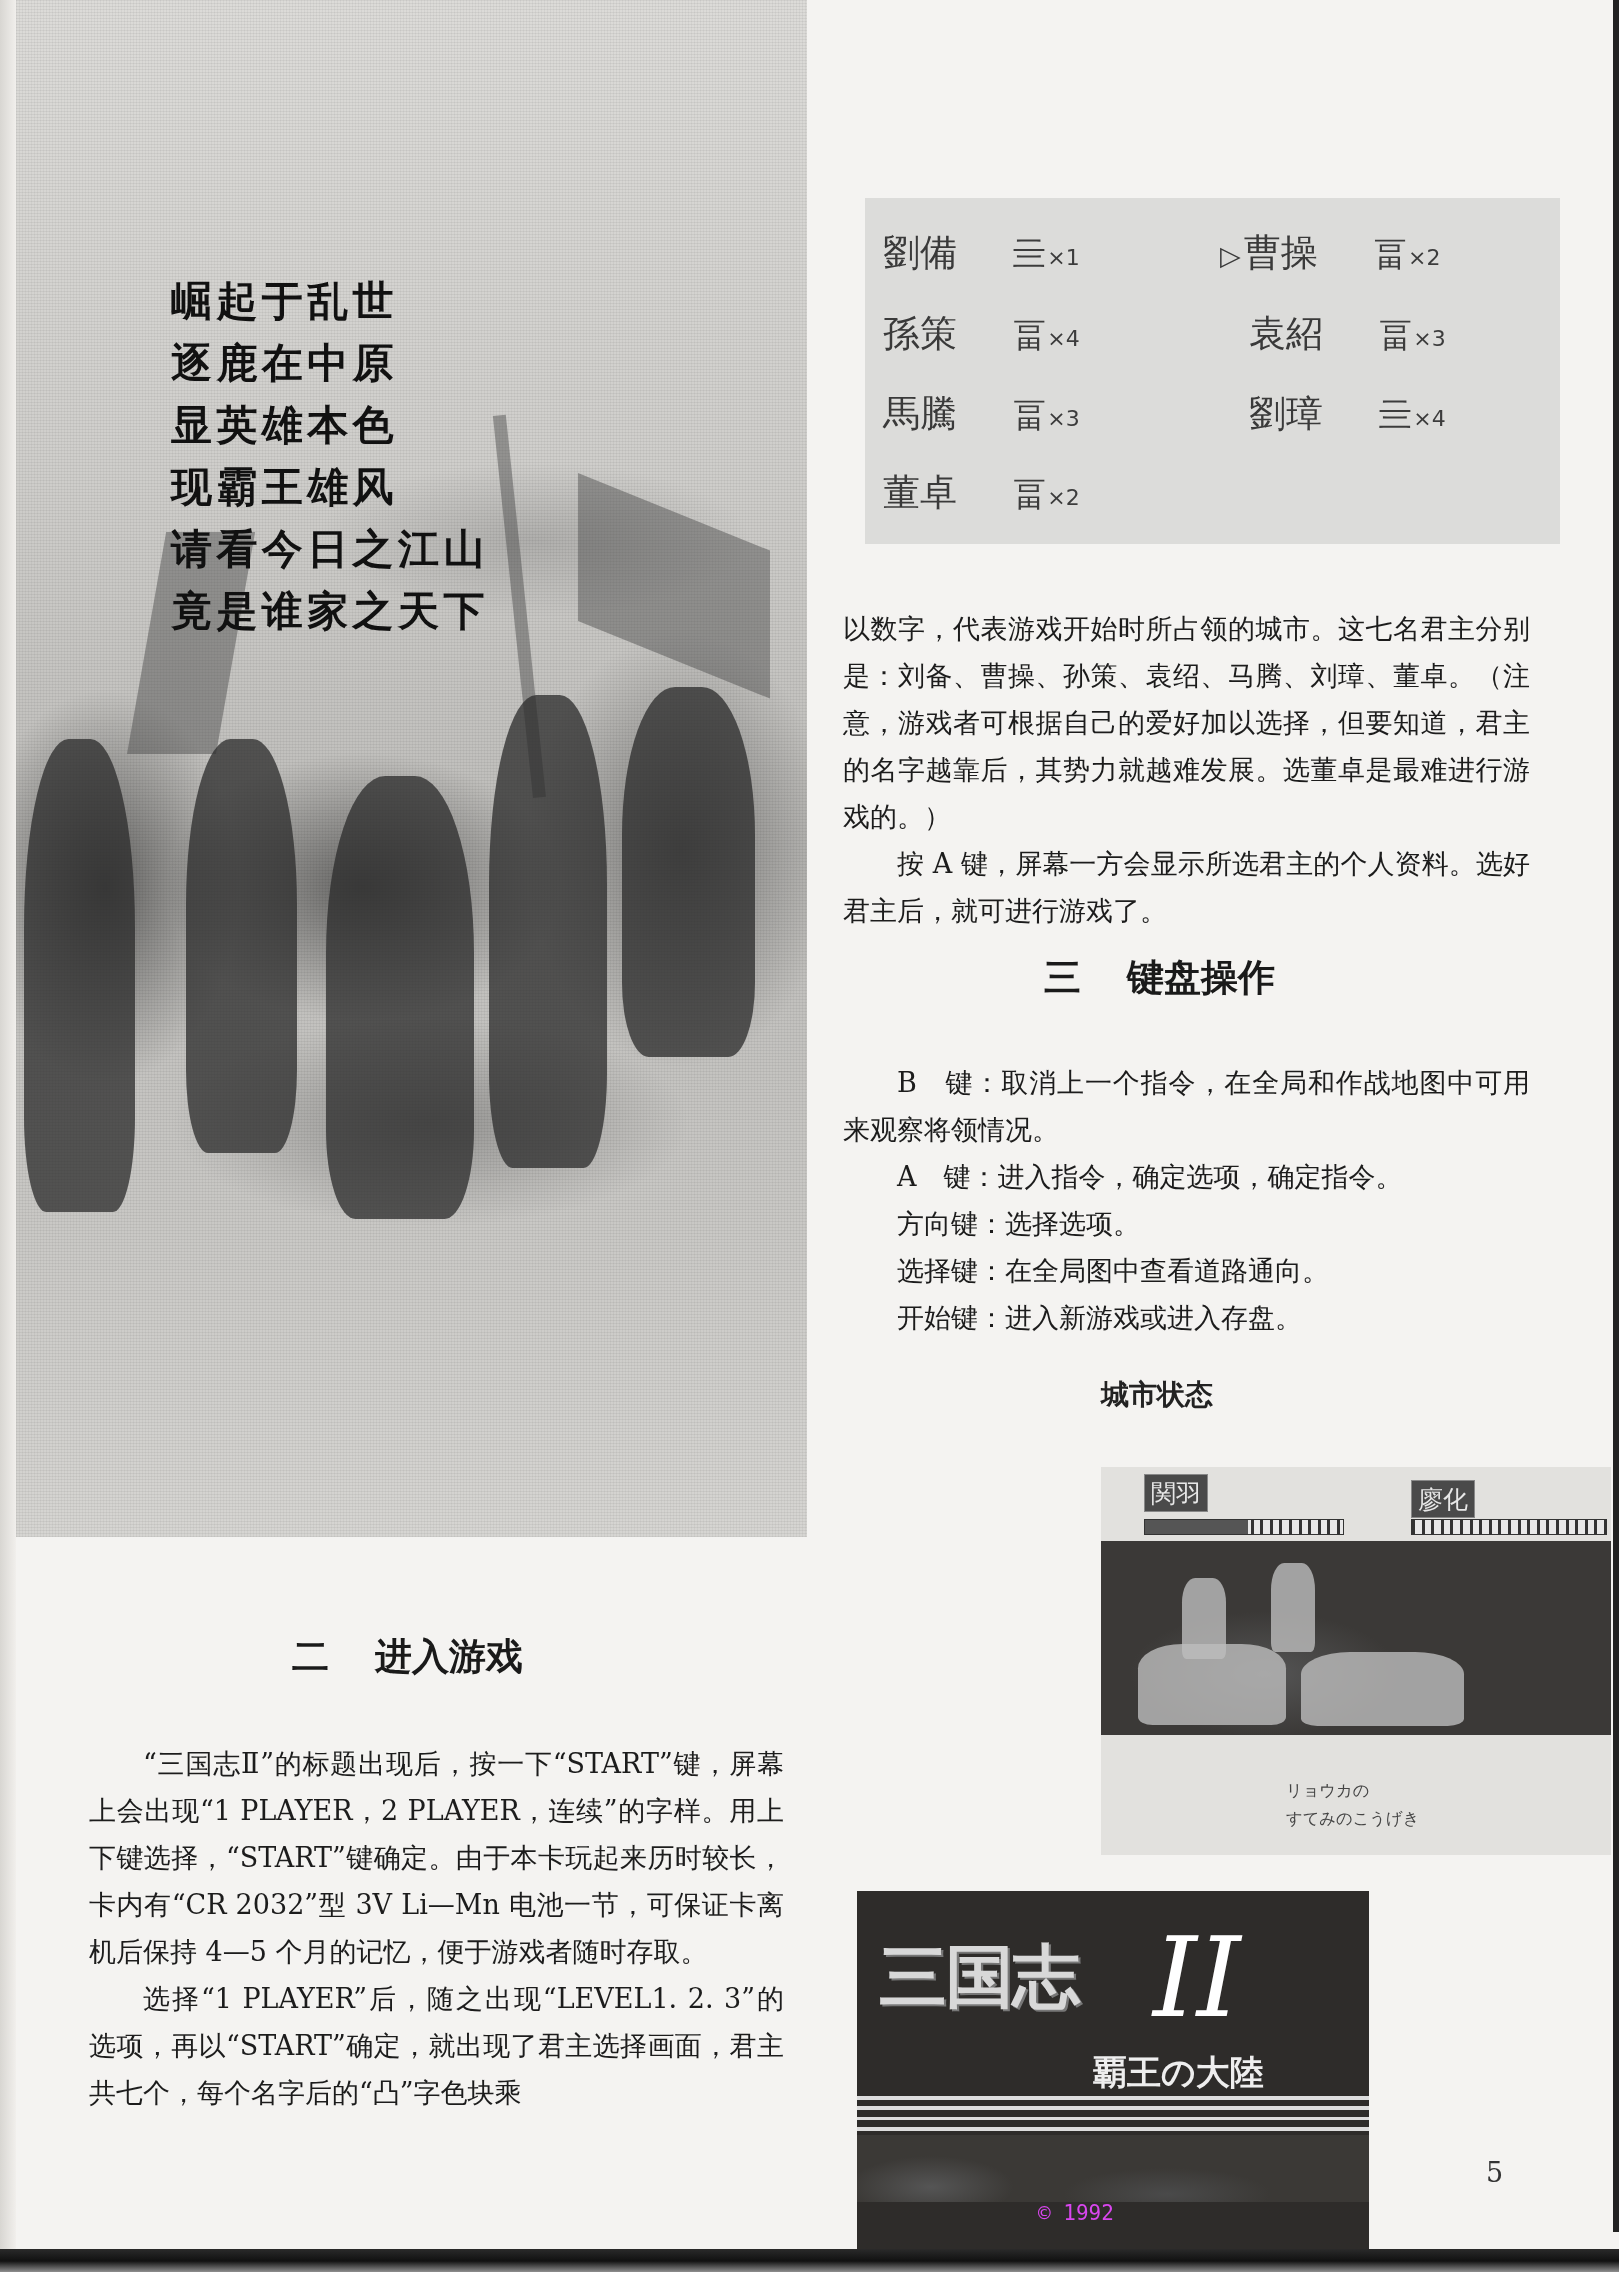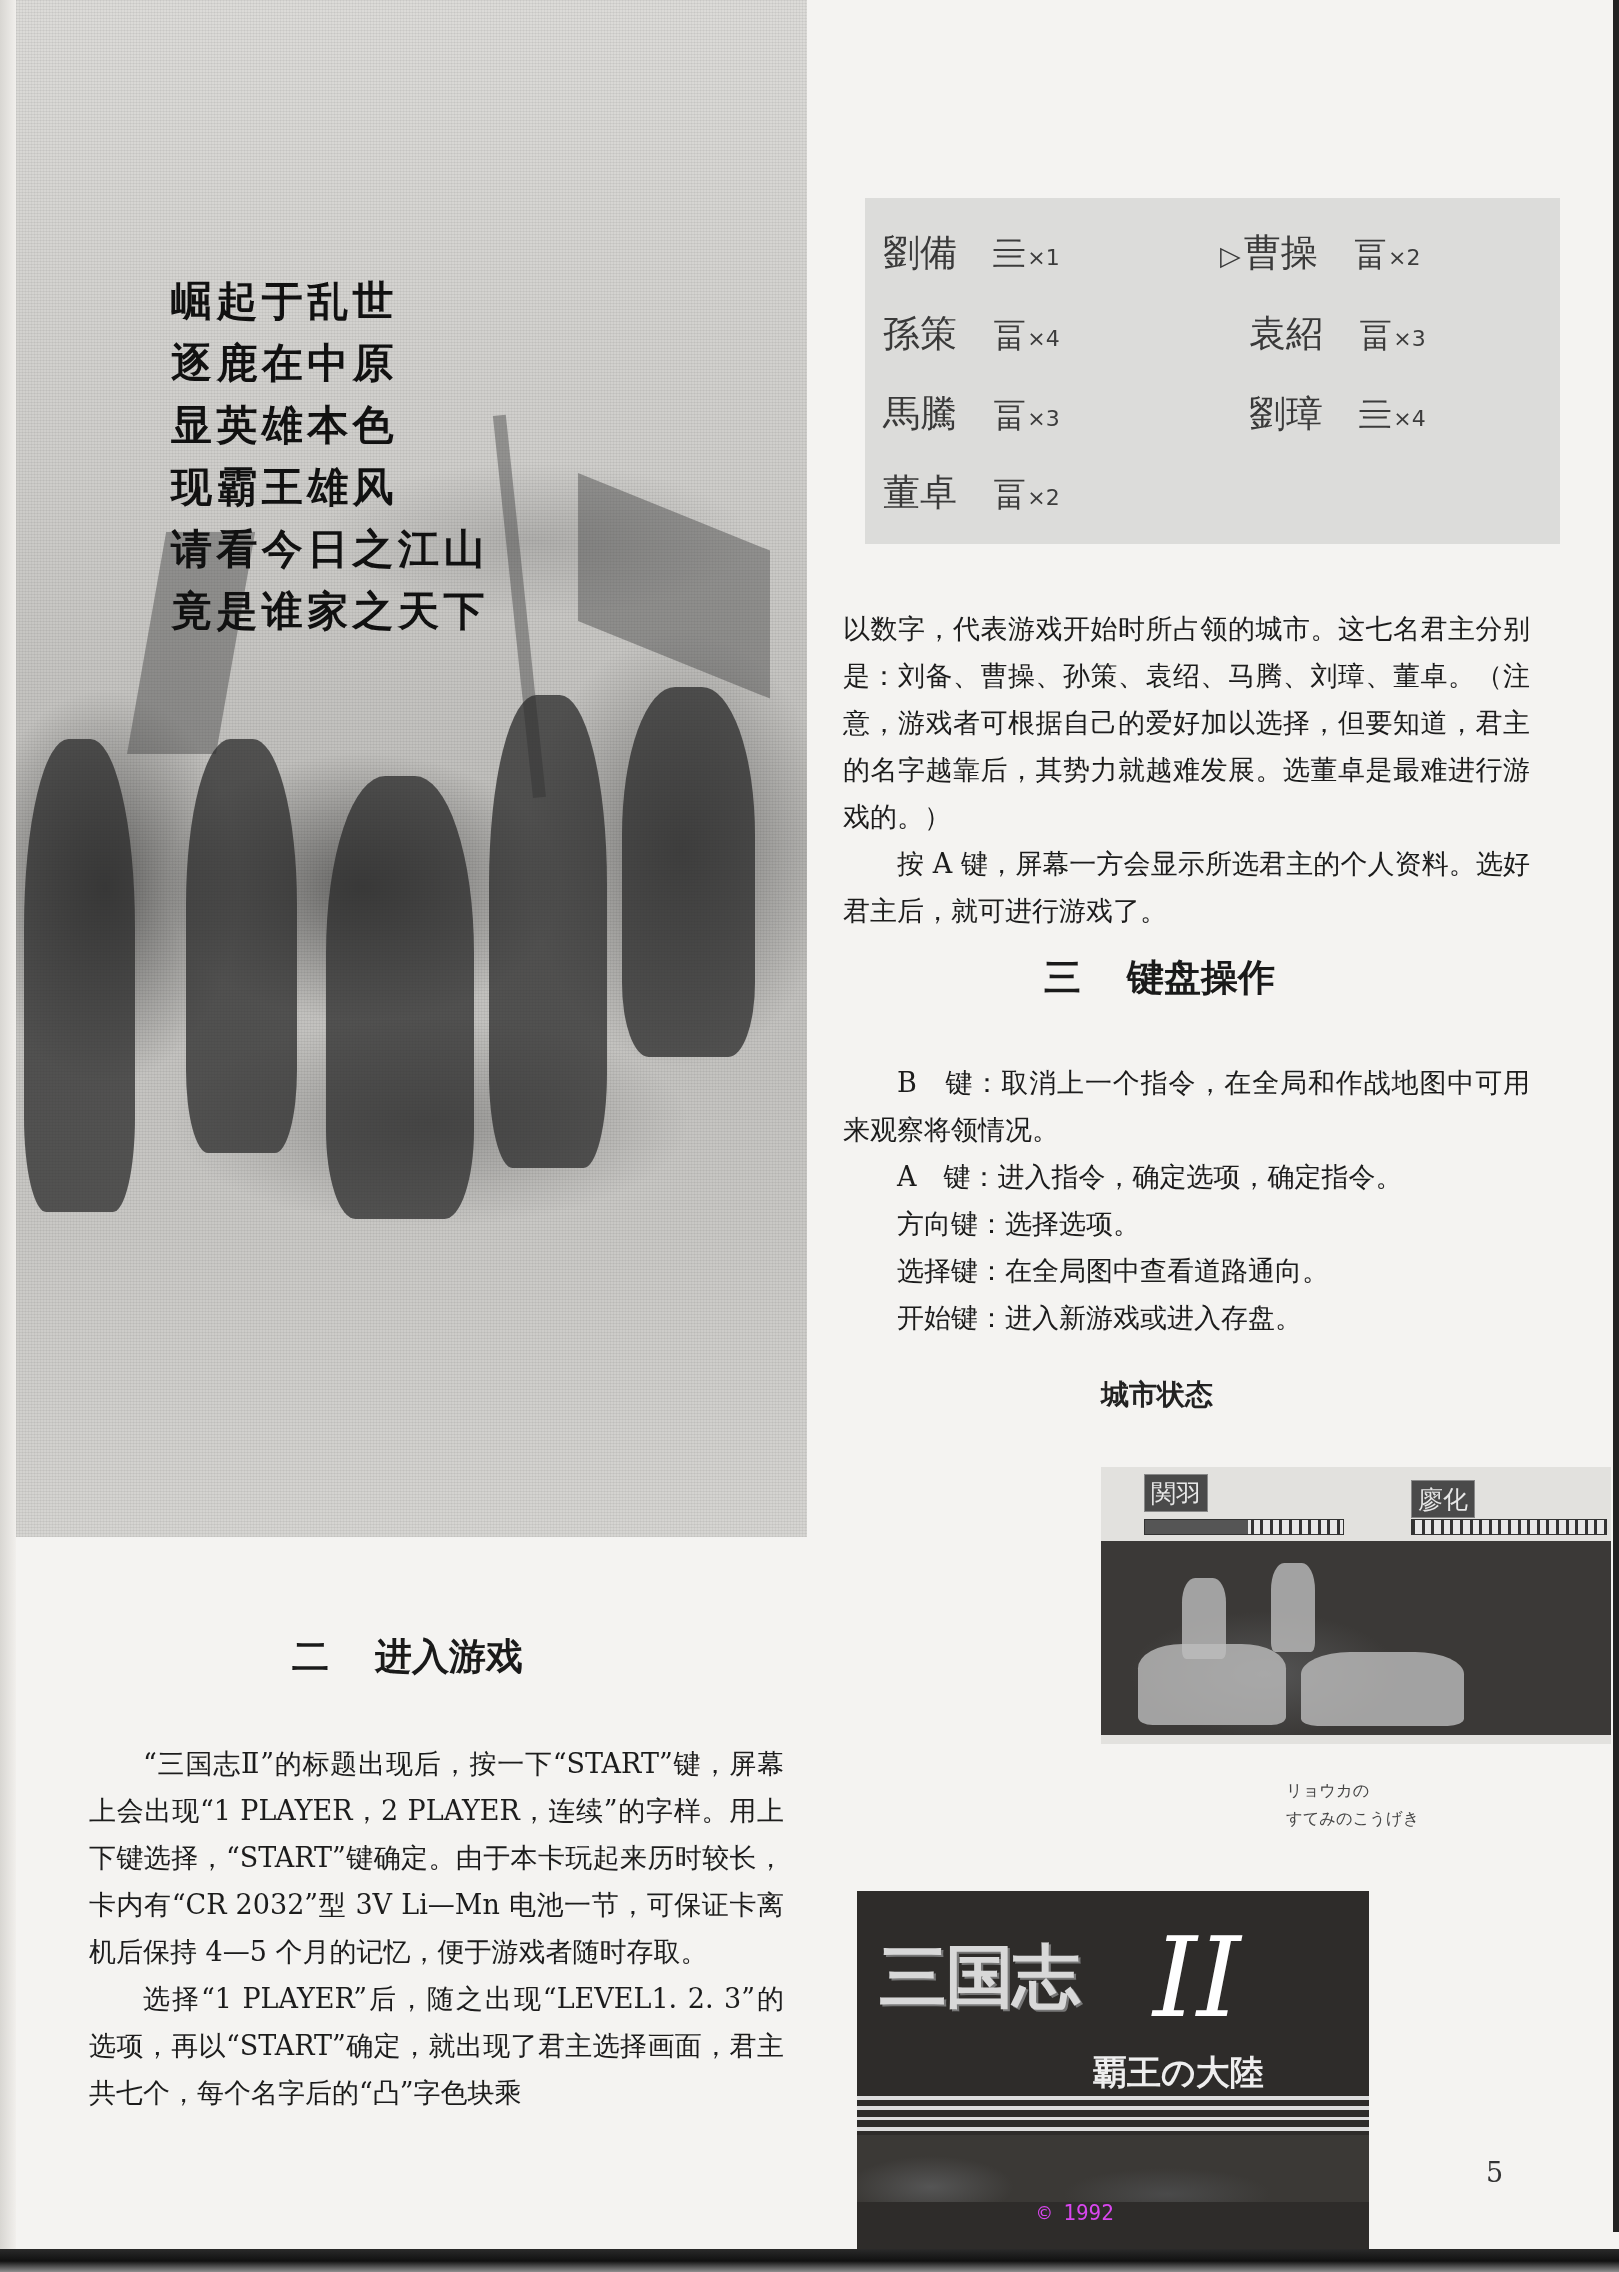--- a/index.html
+++ b/index.html
@@ -56,28 +56,28 @@
     .para p.noindent { text-indent: 0; }
 
     
     .lord-box {
       position: absolute; left: 865px; top: 198px; width: 695px; height: 346px;
       background: #dcdcda;
     }
     .lord-item { position: absolute; font-family: "DejaVu Sans", "Liberation Sans", sans-serif;
       font-size: 37px; color: #3a3a3a; white-space: nowrap; }
     .lord-item .cursor { font-size: 27px; margin-right: 3px; }
-    .castle { display: inline-block; font-size: 33px; margin-left: 24px; color: #3c3c3c; }
+    .castle { display: inline-block; font-size: 33px; margin-left: 44px; color: #3c3c3c; }
     .castle .mult { font-size: 22px; margin-left: 1.5px; }
 
     
     .city-label { position: absolute; left: 1101px; top: 1376px;
       font-family: "DejaVu Sans", "Liberation Sans", sans-serif; font-weight: bold; font-size: 28px; color: #222; }
     .battle {
-      position: absolute; left: 1101px; top: 1467px; width: 510px; height: 277px; background: #e2e1de;
+      position: absolute; left: 1101px; top: 1467px; width: 510px; height: 388px; background: #e2e1de;
     }
     .nameplate { position: absolute; background: #4a4a4a; color: #e8e8e8; font-size: 25px; padding: 1.5px 6px;
       font-family: "DejaVu Sans", "Liberation Sans", sans-serif; border: 1.5px solid #888; }
     .hpbar { position: absolute; height: 16.3px; border: 1.5px solid #333; box-sizing: border-box;
       background: repeating-linear-gradient(90deg, #333 0 3px, #e8e8e8 3px 9.6px); }
     .hpbar .filled { height: 100%; background: #555; }
     .battle-field { position: absolute; left: 0; top: 74px; width: 510px; height: 194px;
       background: radial-gradient(ellipse 192px 89px at 163px 133px, #555, transparent 70%), #3b3937; }
     .horse { position: absolute; background: #bdbdbd; opacity: .8; border-radius: 30% 30% 10% 10%; }
     .battle-msg { position: absolute; left: 185px; top: 310px; font-family: "DejaVu Sans", "Liberation Sans", sans-serif;

